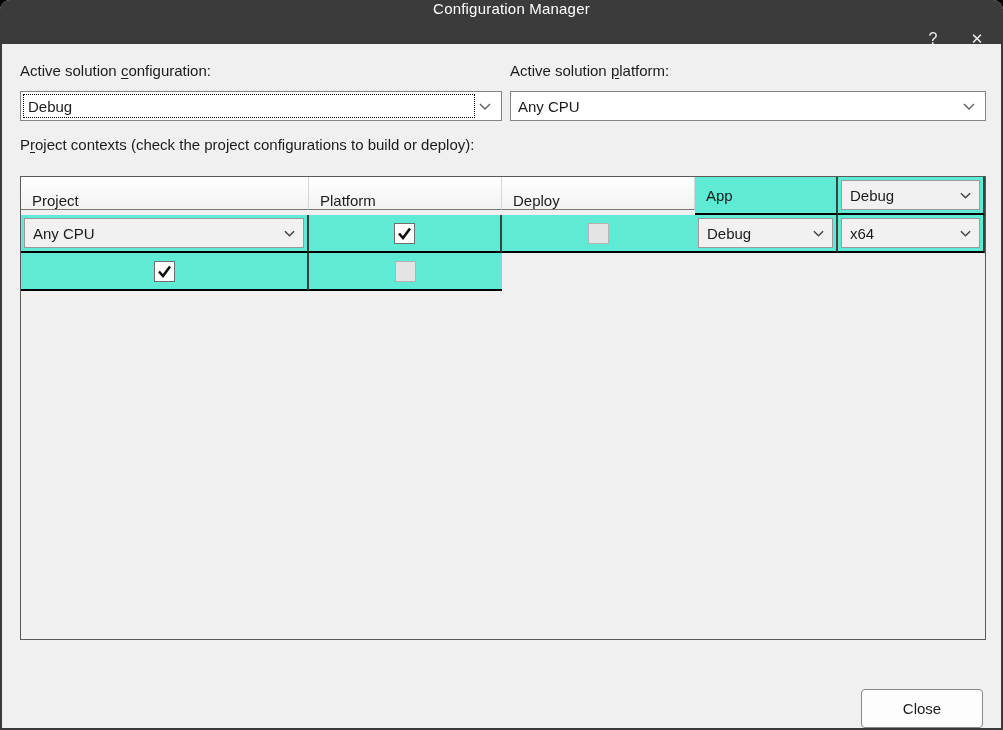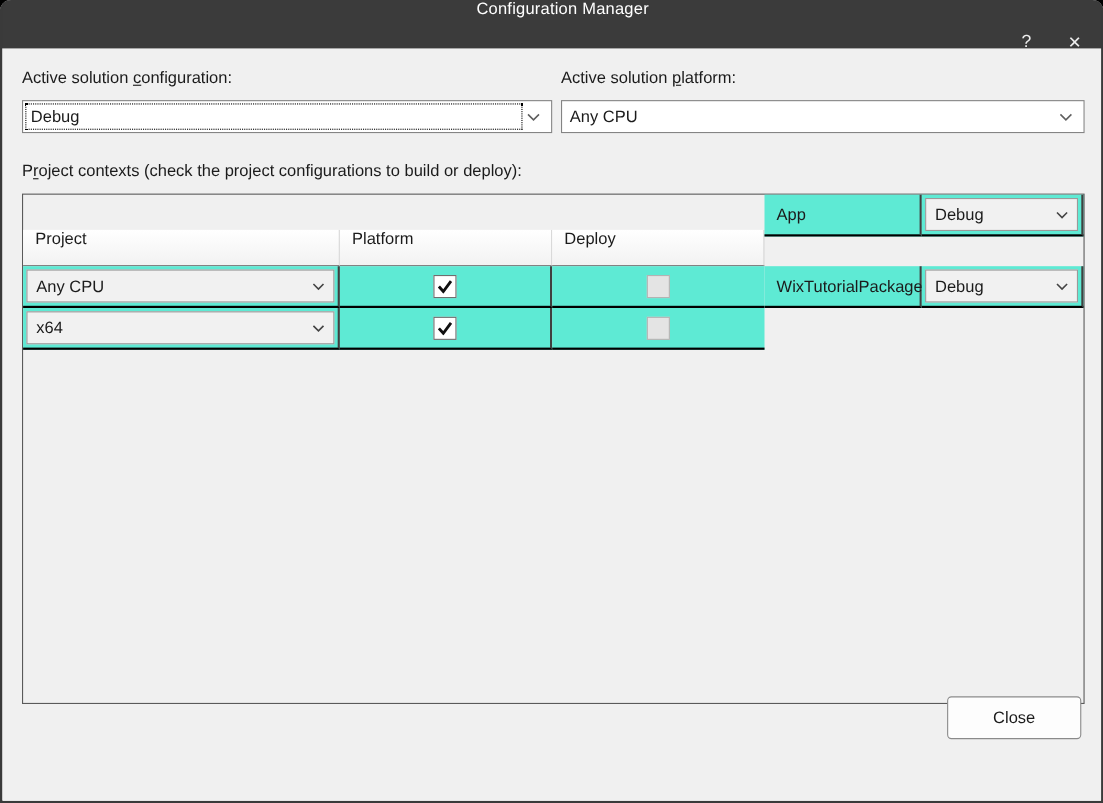--- a/index.html
+++ b/index.html
@@ -38,22 +38,22 @@
   }
   
   .grid{
     position:absolute;left:20px;top:176px;width:966px;height:464px;
     background:#f0f0f0;border:1px solid #5a5a5a;
   }
   .grid-inner{display:grid;grid-template-columns:288px 193px 193px 143px 1fr;}
   .hcell{
     height:33px;background:linear-gradient(#ffffff,#f2f2f2);
     border-right:1px solid #d6d6d6;border-bottom:1px solid #767676;
-    display:flex;align-items:flex-start;padding-left:11px;
-    font-size:15px;color:#1b1b1b;margin-top:32px;
+    display:flex;align-items:flex-end;padding-left:11px;
+    font-size:15px;color:#1b1b1b;
   }
   .hcell:nth-child(5){border-right:none;}
   .cell{
     height:38px;background:#5eead4;border-right:2px solid #404040;
     border-bottom:2px solid #000000;display:flex;align-items:center;
     font-size:15px;color:#1b1b1b;
   }
   .cell.last{border-right:none;}
   .cell.name{padding-left:11px;}
   .cell.ddcell{padding:3px;}
@@ -66,21 +66,21 @@
   
   .checkbox{
     width:21px;height:21px;background:#ffffff;border:1px solid #6e6e6e;
     display:flex;align-items:center;justify-content:center;
   }
   .checkbox .check-icon{display:none;}
   .checkbox.checked .check-icon{display:block;}
   .checkbox.disabled{background:#e4e4e4;border-color:#b3b3b3;}
   
   .btn-close{
-    position:absolute;left:861px;top:633px;width:122px;height:39px;
+    position:absolute;left:861px;top:689px;width:122px;height:39px;
     background:#fdfdfd;border:1px solid #8a8a8a;border-radius:4px;
     display:flex;align-items:center;justify-content:center;
     font-size:15px;color:#1b1b1b;cursor:default;
   }
 </style>
 </head>
 <body>
 
 <div class="window">
 
@@ -105,21 +105,21 @@
   <div class="lbl" style="left:510px;top:62px;"><span>Active solution </span><u>p</u><span>latform:</span></div>
   <div class="combo" style="left:510px;top:91px;width:476px;">
     <span>Any CPU</span>
     <span class="chev">
       <svg width="12" height="7" viewBox="0 0 12 7">
           <path d="M1 1 L6 6 L11 1" stroke="#5f5f5f" stroke-width="1.4" fill="none"></path>
         </svg>
     </span>
   </div>
 
-  <div class="lbl" style="left:20px;top:147px;"><span>P</span><u>r</u><span>oject contexts (check the project configurations to build or deploy):</span></div>
+  <div class="lbl" style="left:20px;top:136px;"><span>P</span><u>r</u><span>oject contexts (check the project configurations to build or deploy):</span></div>
 
   <div class="grid">
     <div class="grid-inner">
 
       <div class="hcell">
           <span>Project</span>
         </div>
       <div class="hcell">
           <span>Platform</span>
         </div>
@@ -156,23 +156,20 @@
               <path d="M2 6.5 L6 11 L13 1.5" stroke="#101010" stroke-width="2.6" fill="none"></path>
             </svg>
         </span>
       </div>
       <div class="cell center last">
         <span class="checkbox disabled">
           
         </span>
       </div>
 
-      <div class="cell name">
-          <span>WixTutorialPackage</span>
-        </div>
       <div class="cell ddcell">
         <div class="dd">
           <span>Debug</span>
           <span class="chev">
             <svg width="11" height="7" viewBox="0 0 12 7">
                 <path d="M1 1 L6 6 L11 1" stroke="#444" stroke-width="1.6" fill="none"></path>
               </svg>
           </span>
         </div>
       </div>

